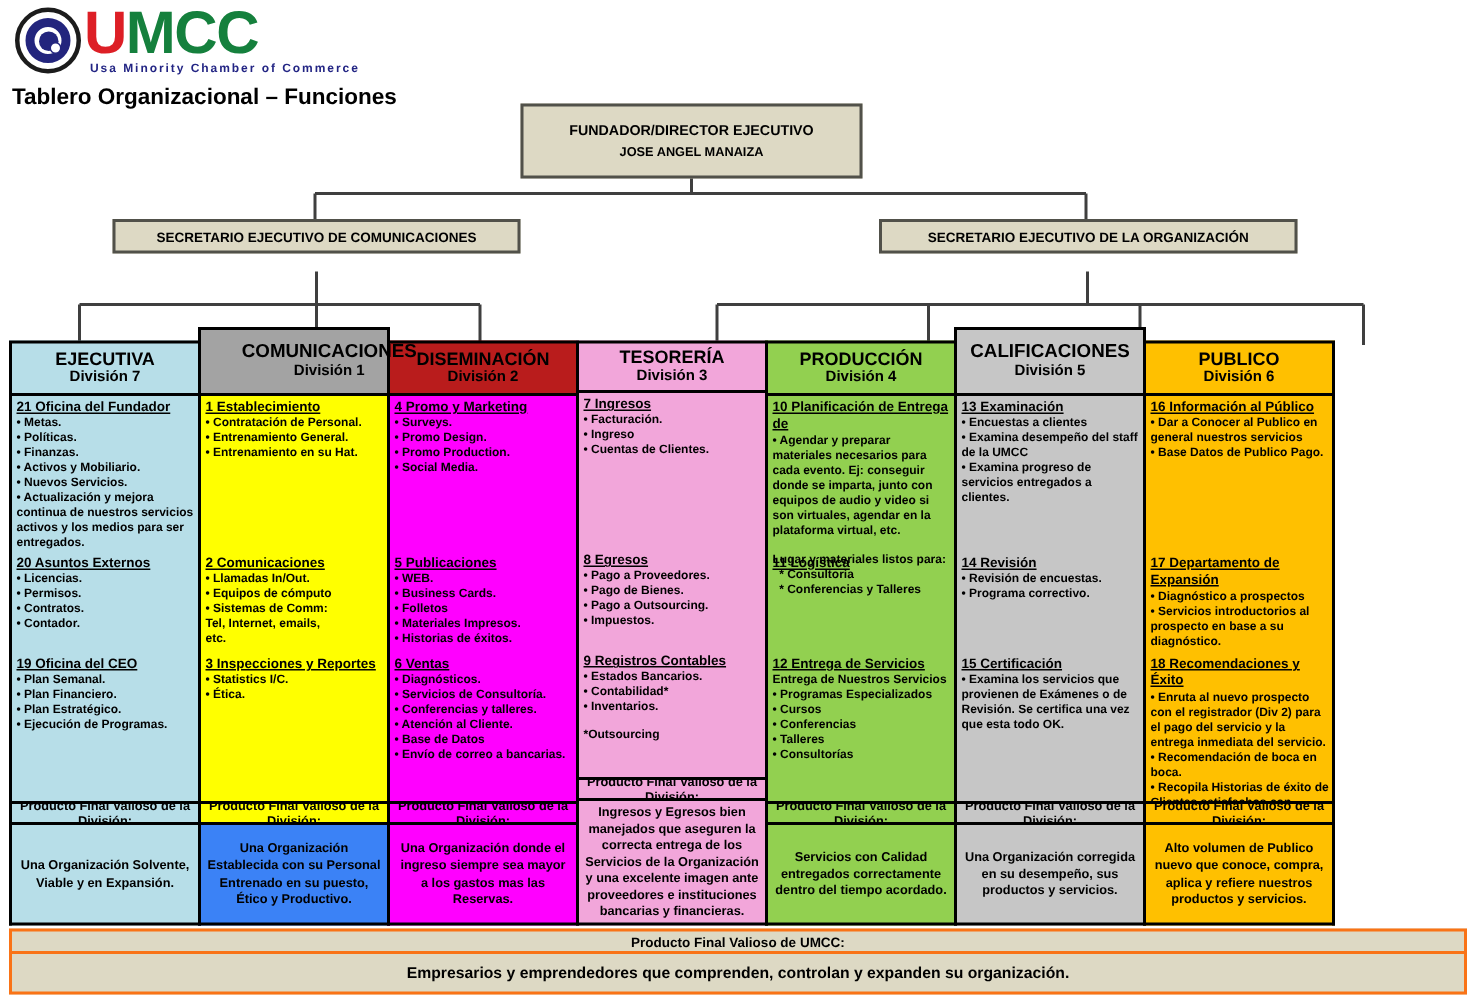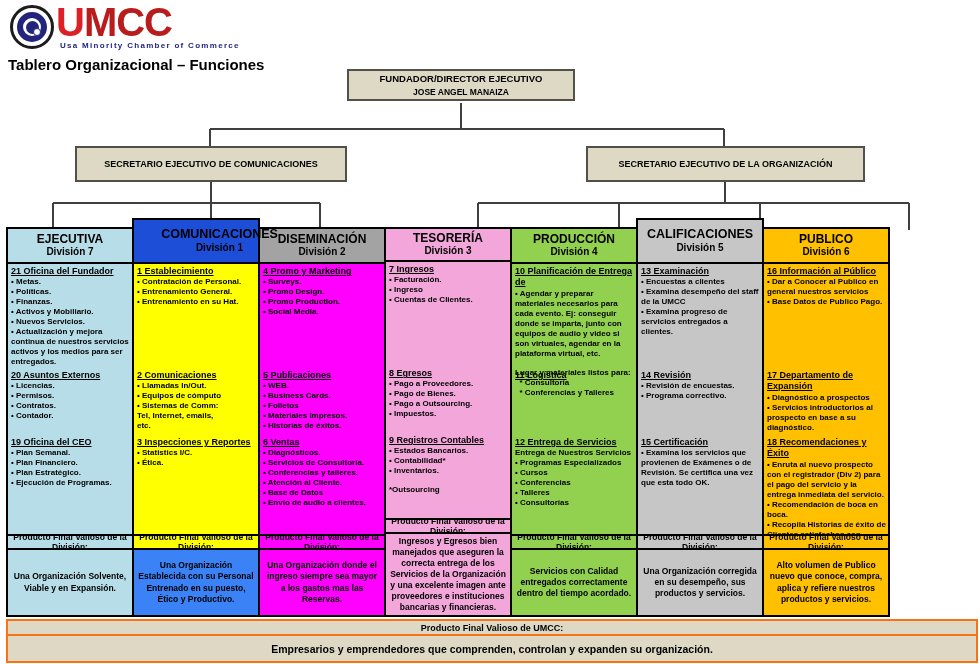--- a/index.html
+++ b/index.html
@@ -29,36 +29,36 @@
     display: flex; align-items: center; justify-content: center;
   }
   .logo-icon-core { width: 13px; height: 13px; border-radius: 50%; background: #23257d; position: relative; }
   .logo-icon-core::after {
     content: ""; position: absolute; right: -2px; bottom: -2px;
     width: 6px; height: 6px; border-radius: 50%; background: #fff; border: 1px solid #23257d;
   }
   .logo-textblock { margin-left: 2px; display: flex; flex-direction: column; }
   .logo-word { font-size: 40px; font-weight: 900; line-height: 0.9; letter-spacing: -1px; }
   .logo-u { color: #dd1f26; }
-  .logo-mcc { color: #b91c1c; }
+  .logo-mcc { color: #15803d; }
   .logo-tagline { font-size: 8px; font-weight: bold; color: #232584; letter-spacing: 1.3px; margin-top: 1px; padding-left: 4px; }
 
   .page-title { position: absolute; left: 8px; top: 56px; font-size: 15px; font-weight: bold; z-index: 3; }
 
   
   .org-box {
     position: absolute; z-index: 2;
     background: #ddd9c4; border: 2px solid #51514a;
     display: flex; flex-direction: column; align-items: center; justify-content: center;
     text-align: center; font-weight: bold;
   }
-  .founder-box { left: 347px; top: 69px; width: 228px; height: 32px; gap: 3px; }
+  .founder-box { left: 347px; top: 69px; width: 228px; height: 50px; gap: 3px; }
   .founder-title { font-size: 9.5px; }
   .founder-name { font-size: 8.5px; }
-  .secretary-box { top: 146px; height: 36px; font-size: 9px; }
+  .secretary-box { top: 146px; height: 23px; font-size: 9px; }
   .secretary-left  { left: 75px;  width: 272px; }
   .secretary-right { left: 586px; width: 279px; }
 
   
   .cols {
     position: absolute; left: 6px; top: 218px; width: 884px; height: 399px;
     display: flex; z-index: 1;
   }
   .col { flex: 1 1 0; display: flex; flex-direction: column; min-width: 0; }
   .col + .col { margin-left: -2px; }
@@ -176,21 +176,21 @@
           <div class="sec-item">• Plan Semanal.</div>
           <div class="sec-item">• Plan Financiero.</div>
           <div class="sec-item">• Plan Estratégico.</div>
           <div class="sec-item">• Ejecución de Programas.</div>
         </div>
       </div>
       <div class="col-pfv-label" style="background: rgb(183, 222, 232);">Producto Final Valioso de la División:</div>
       <div class="col-product" style="background: rgb(183, 222, 232);">Una Organización Solvente, Viable y en Expansión.</div>
     </div>
     <div class="col">
-      <div class="col-header raised" style="background: #1d4ed8; padding-left: 47px;">
+      <div class="col-header raised" style="background: #a3a3a3; padding-left: 47px;">
         <div class="col-title">COMUNICACIONES</div>
         <div class="col-subtitle">División 1</div>
       </div>
       <div class="col-body" style="background: rgb(255, 255, 0);">
         <div class="sec sec-1">
           <div class="sec-heading">1 Establecimiento</div>
           <div class="sec-item">• Contratación de Personal.</div>
           <div class="sec-item">• Entrenamiento General.</div>
           <div class="sec-item">• Entrenamiento en su Hat.</div>
         </div>
@@ -205,21 +205,21 @@
         <div class="sec sec-3">
           <div class="sec-heading">3 Inspecciones y Reportes</div>
           <div class="sec-item">• Statistics I/C.</div>
           <div class="sec-item">• Ética.</div>
         </div>
       </div>
       <div class="col-pfv-label" style="background: rgb(255, 255, 0);">Producto Final Valioso de la División:</div>
       <div class="col-product" style="background: #3b82f6;">Una Organización Establecida con su Personal Entrenado en su puesto, Ético y Productivo.</div>
     </div>
     <div class="col">
-      <div class="col-header" style="background: #a3a3a3;">
+      <div class="col-header" style="background: #b91c1c;">
         <div class="col-title">DISEMINACIÓN</div>
         <div class="col-subtitle">División 2</div>
       </div>
       <div class="col-body" style="background: rgb(255, 0, 255);">
         <div class="sec sec-1">
           <div class="sec-heading">4 Promo y Marketing</div>
           <div class="sec-item">• Surveys.</div>
           <div class="sec-item">• Promo Design.</div>
           <div class="sec-item">• Promo Production.</div>
           <div class="sec-item">• Social Media.</div>
@@ -232,21 +232,21 @@
           <div class="sec-item">• Materiales Impresos.</div>
           <div class="sec-item">• Historias de éxitos.</div>
         </div>
         <div class="sec sec-3">
           <div class="sec-heading">6 Ventas</div>
           <div class="sec-item">• Diagnósticos.</div>
           <div class="sec-item">• Servicios de Consultoría.</div>
           <div class="sec-item">• Conferencias y talleres.</div>
           <div class="sec-item">• Atención al Cliente.</div>
           <div class="sec-item">• Base de Datos</div>
-          <div class="sec-item">• Envío de audio a clientes.</div>
+          <div class="sec-item">• Envío de correo a bancarias.</div>
         </div>
       </div>
       <div class="col-pfv-label" style="background: rgb(255, 0, 255);">Producto Final Valioso de la División:</div>
       <div class="col-product" style="background: rgb(255, 0, 255);">Una Organización donde el ingreso siempre sea mayor a los gastos mas las Reservas.</div>
     </div>
     <div class="col">
       <div class="col-header" style="background: rgb(242, 166, 218);">
         <div class="col-title">TESORERÍA</div>
         <div class="col-subtitle">División 3</div>
       </div>

